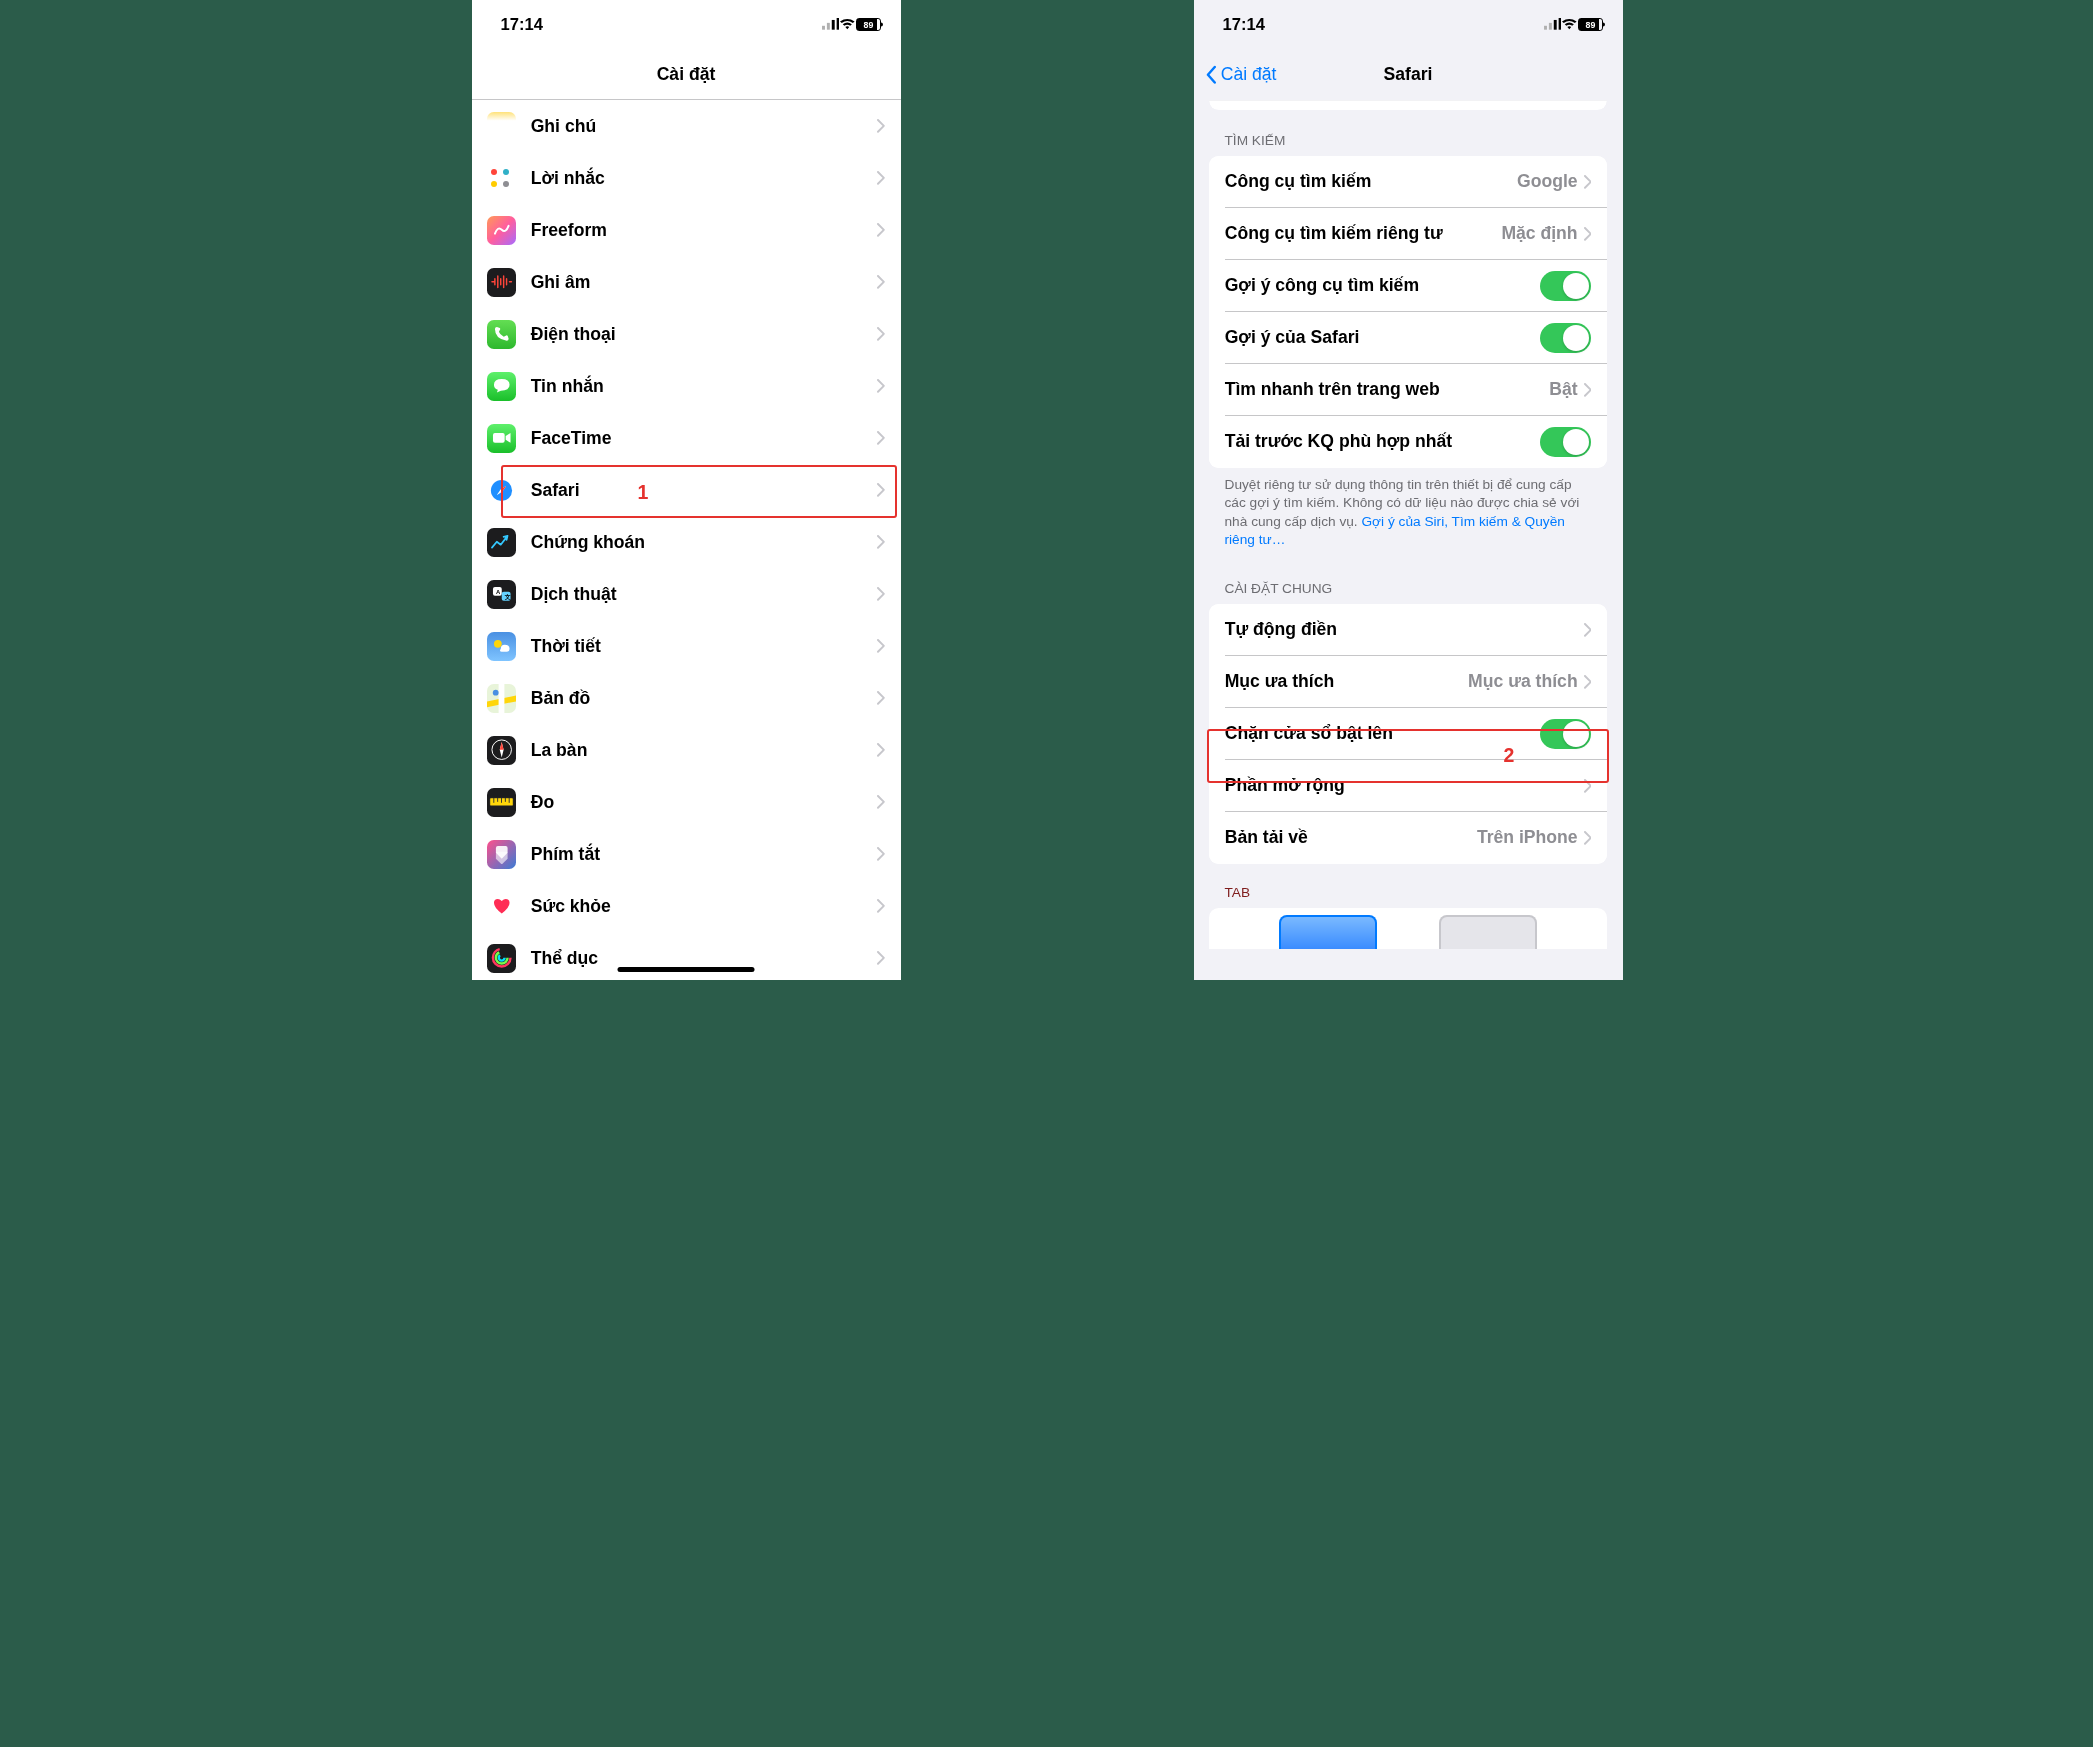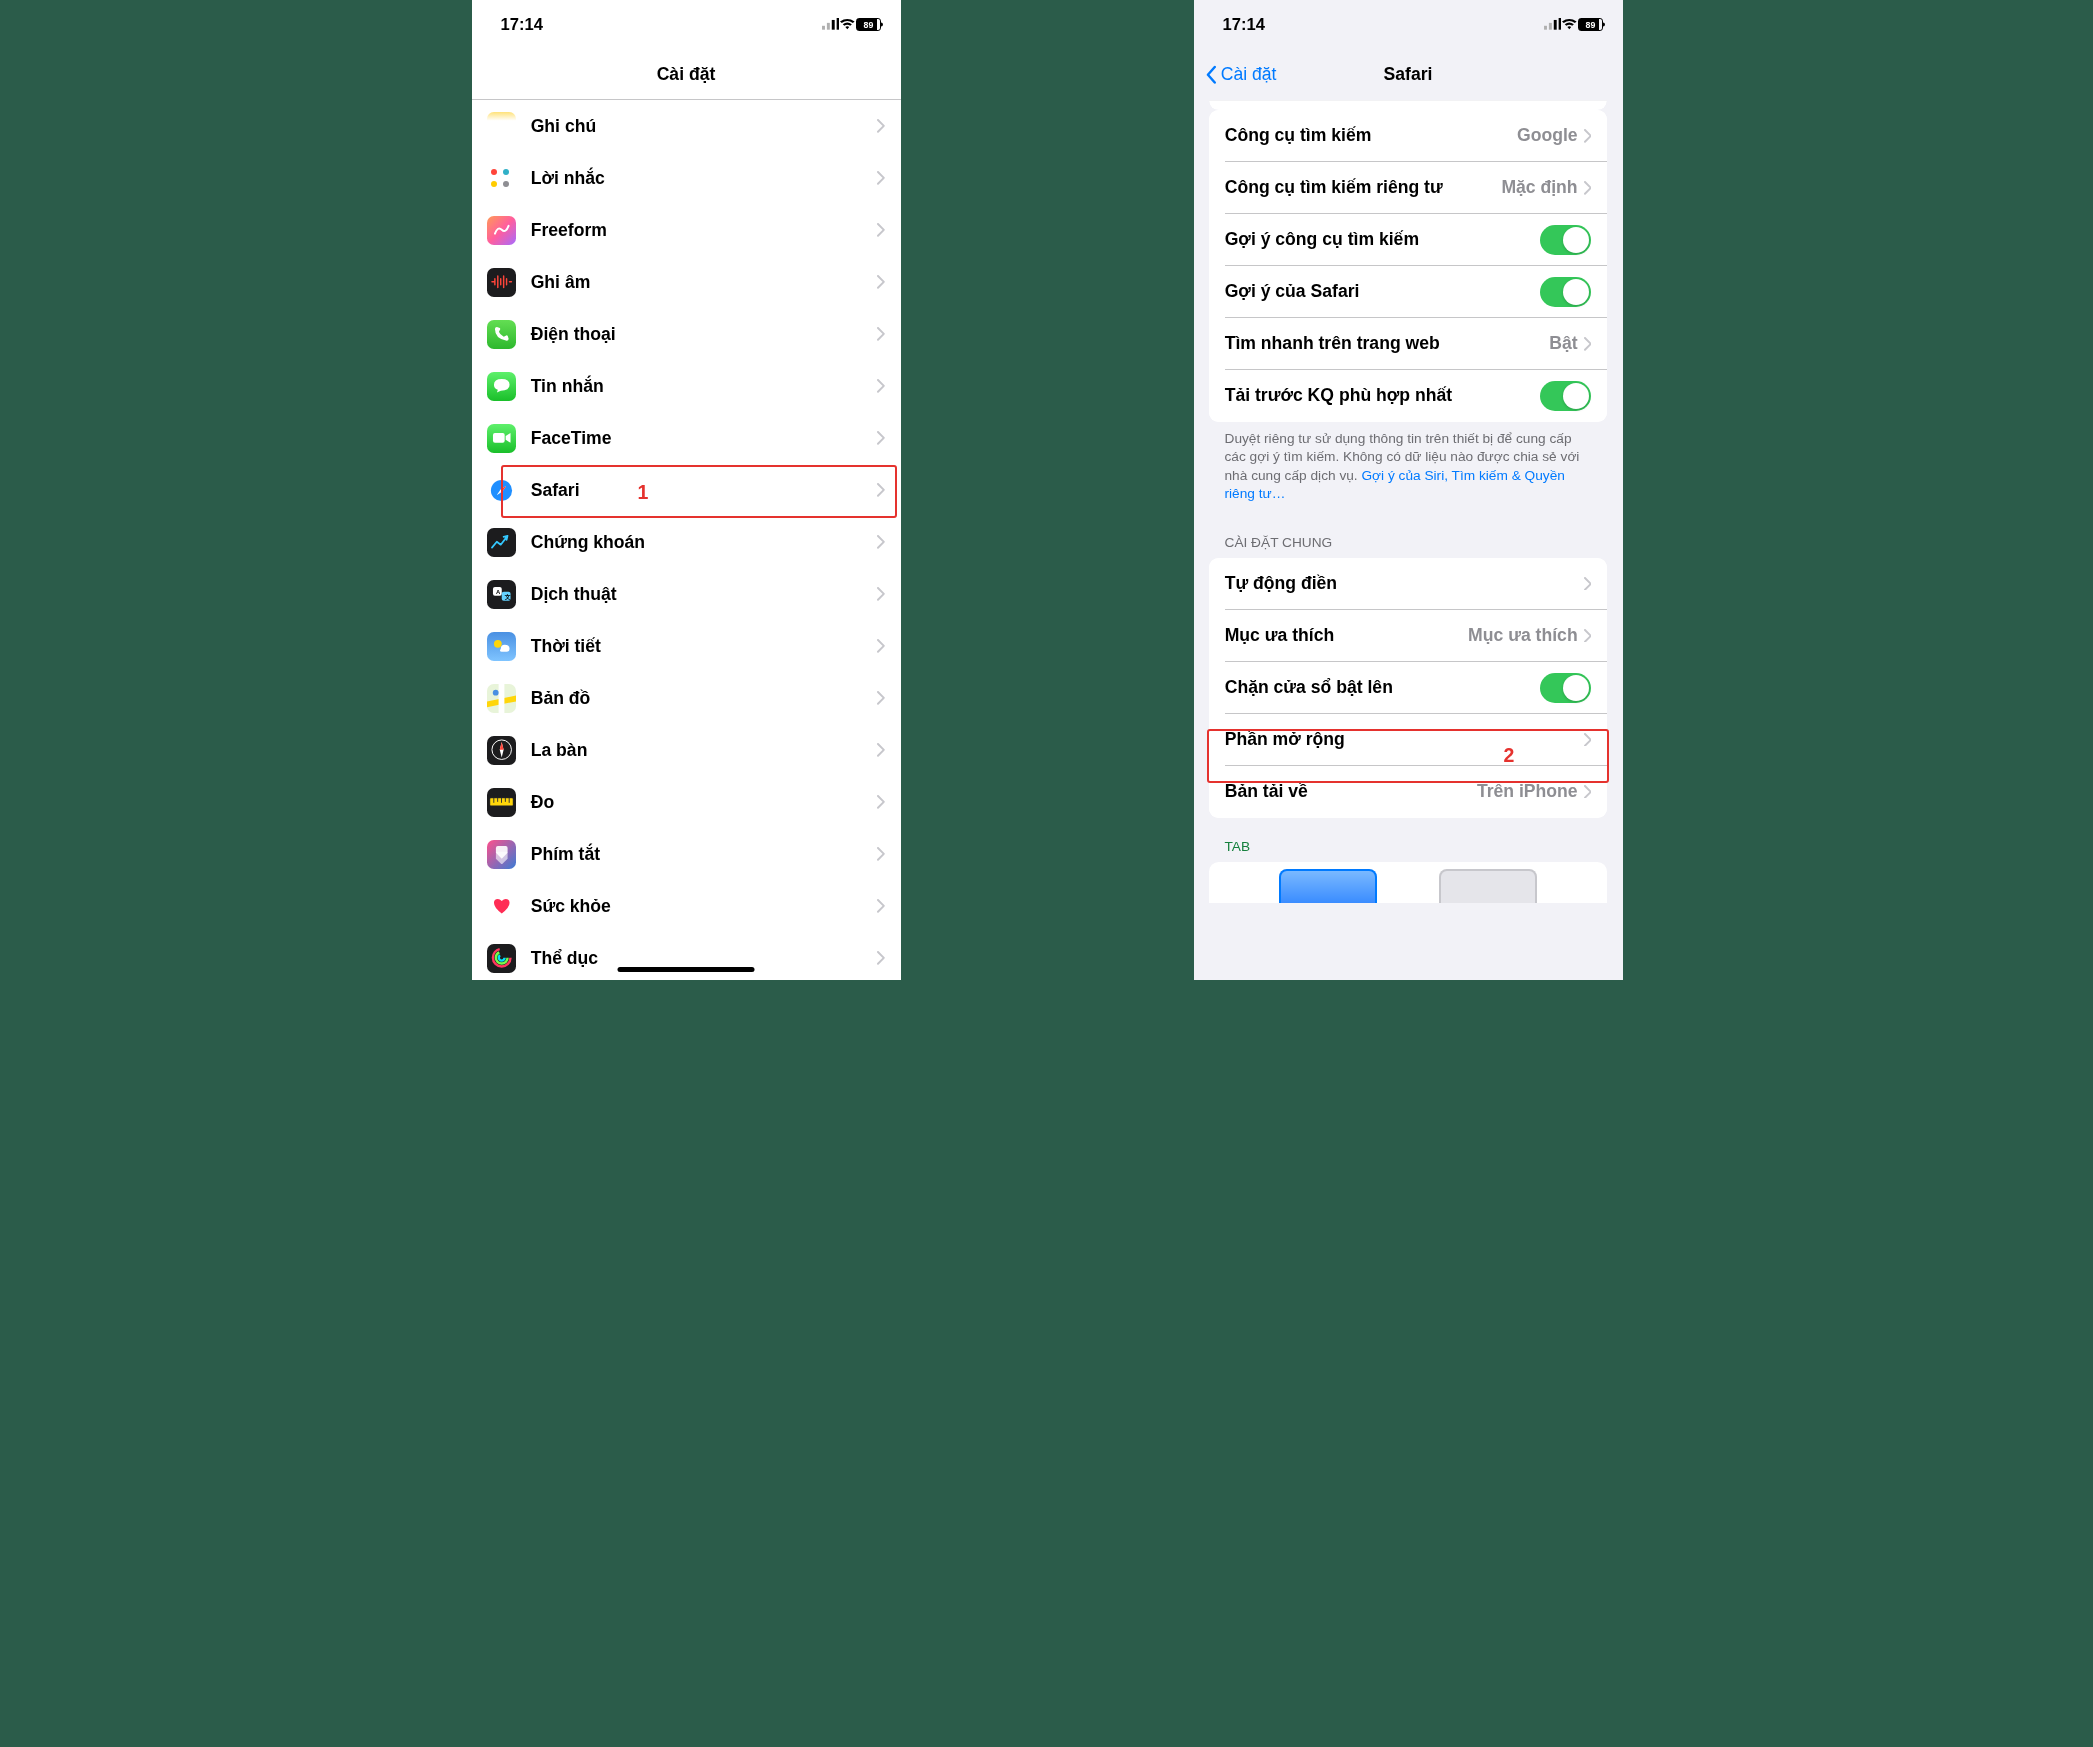--- a/index.html
+++ b/index.html
@@ -34,21 +34,21 @@
     .toggle::after { content: ''; position: absolute; width: 26px; height: 26px; background: #fff; border-radius: 50%; top: 2px; box-shadow: 0 1px 2.9px rgba(0,0,0,0.2); }
     .toggle.on::after { right: 2px; }
     .section-header { font-size: 13.7px; color: #6d6d72; padding: 23.4px 31px 7.8px; text-transform: uppercase; }
     .section-footer { font-size: 13.7px; color: #6d6d72; padding: 7.8px 31px; line-height: 1.35; }
     .section-footer a { color: #007aff; text-decoration: none; }
     .highlight-box { position: absolute; border: 2px solid #e5322e; border-radius: 2.9px; pointer-events: none; z-index: 10; }
     .annot { position: absolute; font-size: 19.5px; font-weight: 700; color: #e5322e; z-index: 11; }
     .home-indicator { position: absolute; bottom: 7.8px; left: 50%; transform: translateX(-50%); width: 137px; height: 4.9px; background: #000; border-radius: 2.9px; }
     .top-fade { height: 9.8px; margin: 0 15.6px; background: #fff; border-bottom-left-radius: 9.8px; border-bottom-right-radius: 9.8px; box-shadow: 0 0.5px 0 #e5e5ea inset; }
     .tab-section { padding-top: 21.5px; }
-    .tab-header { font-size: 13.7px; color: #15803d; padding: 0 31px 7.8px; }
+    .tab-header { font-size: 13.7px; color: #7f1d1d; padding: 0 31px 7.8px; }
     .tab-content { background: #fff; margin: 0 15.6px; border-radius: 9.8px 9.8px 0 0; height: 41px; display: flex; align-items: flex-end; justify-content: space-around; padding: 7.8px 39px 0; overflow: hidden; }
     .tab-option { width: 98px; height: 34px; border-radius: 7.8px 7.8px 0 0; }
     .tab-option.selected { border: 2.4px solid #007aff; border-bottom: none; background: linear-gradient(#7ab9ff, #3a8cff); }
     .tab-option.unselected { border: 2px solid #c7c7cc; border-bottom: none; background: #e5e5ea; }
     
     .ic-notes{background:linear-gradient(#ffe27a,#fff 30%);}
     .ic-reminders{background:#fff;display:grid;grid-template-columns:1fr 1fr;grid-template-rows:1fr 1fr;padding:3.9px;gap:2.9px;}
     .ic-reminders span{width:5.9px;height:5.9px;border-radius:50%;}
     .ic-freeform{background:linear-gradient(135deg,#ff9a56,#ff5e9e,#a66bff);}
     .ic-voice{background:#1c1c1e;}
@@ -357,20 +357,21 @@
     <div class="nav-back">
       <svg viewBox="0 0 12 20">
           <path d="M10 2 L3 10 L10 18" stroke="#007aff" stroke-width="2.5" fill="none" stroke-linecap="round" stroke-linejoin="round"></path>
         </svg>
       <span>Cài đặt</span>
     </div>
     <span class="nav-title">Safari</span>
   </div>
   <div class="top-fade"></div>
 
+  <div class="section-header">TÌM KIẾM</div>
   <div class="list" id="search-list">
       <div class="row">
         <span class="row-label">Công cụ tìm kiếm</span>
         <span class="row-value">Google</span>
         <span class="chevron">
           <svg viewBox="0 0 8 14">
             <path d="M1 1 L7 7 L1 13" stroke="#c7c7cc" stroke-width="2" fill="none" stroke-linecap="round" stroke-linejoin="round"></path>
           </svg>
         </span>
       </div>

